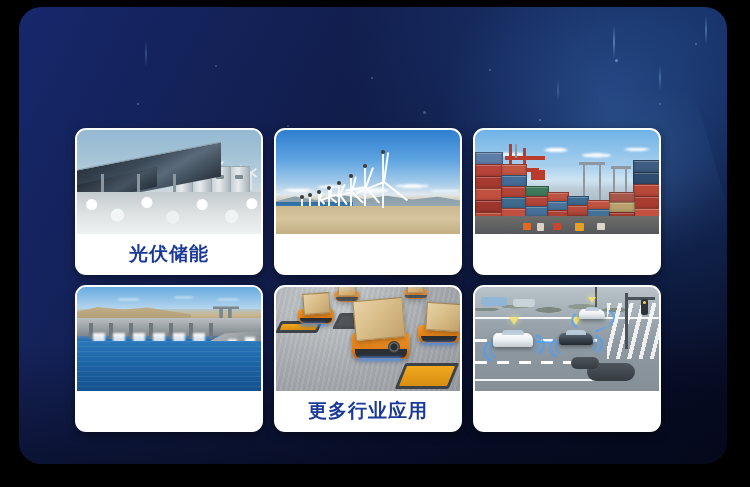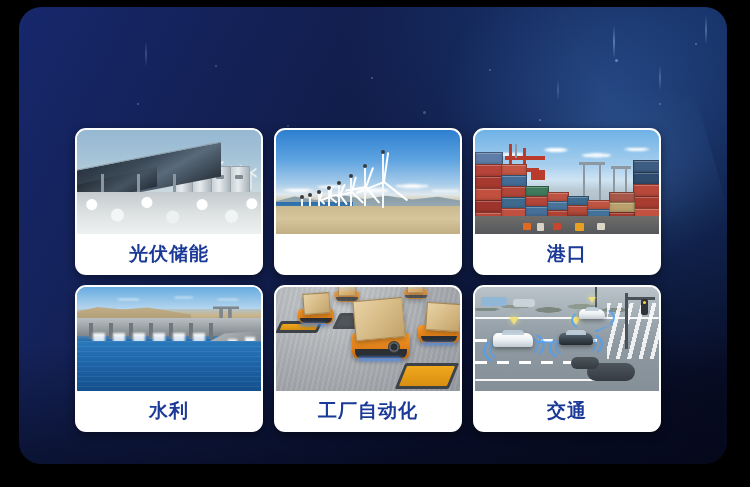--- a/index.html
+++ b/index.html
@@ -580,21 +580,20 @@
           <div class="cbox" style="left:134px;top:72px;width:24px;height:10px;background:#b9a06c;"></div>
           <div class="cbox" style="left:134px;top:82px;width:24px;height:10px;background:#a2392e;"></div>
 
           <div class="deck"></div>
           <div style="position:absolute;left:48px;bottom:4px;width:8px;height:7px;background:#e06a20;border-radius:1px;"></div>
           <div style="position:absolute;left:62px;bottom:3px;width:7px;height:8px;background:#d8d2c4;border-radius:1px;"></div>
           <div style="position:absolute;left:78px;bottom:4px;width:8px;height:7px;background:#c9452f;border-radius:1px;"></div>
           <div style="position:absolute;left:100px;bottom:3px;width:9px;height:8px;background:#e8a022;border-radius:1px;"></div>
           <div style="position:absolute;left:122px;bottom:4px;width:8px;height:7px;background:#dcd6c8;border-radius:1px;"></div>
         </div>
-        <div class="card-label">港口</div>
       </div>
 
       <div class="card">
         <div class="card-photo ph-dam">
           <div class="dsky"></div>
           <div class="dcloud"></div>
           <div class="hill"></div>
           <div class="tower"></div>
           <div class="wall"></div>
           <div class="pier" style="left:12px;"></div>
@@ -609,21 +608,20 @@
           <div class="spill" style="left:56px;"></div>
           <div class="spill" style="left:76px;"></div>
           <div class="spill" style="left:96px;"></div>
           <div class="spill" style="left:116px;"></div>
           <div style="position:absolute;right:0;top:44px;width:52px;height:26px;background:linear-gradient(150deg,#b9bec1 0%,#8d9499 60%,#757c81 100%);clip-path:polygon(0% 40%,30% 10%,100% 0%,100% 100%,0% 100%);"></div>
           <div style="position:absolute;right:6px;top:50px;width:10px;height:14px;background:rgba(255,255,255,0.9);filter:blur(1px);"></div>
           <div style="position:absolute;right:24px;top:52px;width:9px;height:12px;background:rgba(255,255,255,0.85);filter:blur(1px);"></div>
           <div class="foam"></div>
           <div class="water"></div>
         </div>
-        <div class="card-label">水利</div>
       </div>
 
       <div class="card">
         <div class="card-photo ph-agv">
           <div class="floor"></div>
 
           <div class="bot" style="left:58px;top:4px;width:26px;height:11px;opacity:.75;"></div>
           <div class="box" style="left:62px;top:-4px;width:16px;height:11px;opacity:.75;"></div>
           <div class="bot" style="left:128px;top:2px;width:24px;height:10px;opacity:.7;"></div>
           <div class="box" style="left:131px;top:-6px;width:15px;height:10px;opacity:.7;"></div>
@@ -644,21 +642,21 @@
           </div>
           <div class="bot" style="left:76px;top:46px;width:58px;height:26px;"></div>
           <div class="glowblue" style="left:82px;top:70px;width:44px;height:4px;"></div>
           <div style="position:absolute;left:112px;top:54px;width:12px;height:12px;border-radius:50%;background:radial-gradient(circle,#2a2f34 0 3px,#6a6f74 4px,#2a2f34 6px);"></div>
           <div class="box" style="left:78px;top:12px;width:48px;height:38px;transform:rotate(-5deg);"></div>
 
           <div class="pad" style="left:124px;top:76px;width:54px;height:26px;transform:skewX(-22deg);">
             <div class="pad-in"></div>
           </div>
         </div>
-        <div class="card-label">工厂自动化</div>
+        <div class="card-label">更多行业应用</div>
       </div>
 
       <div class="card">
         <div class="card-photo ph-road">
           <div class="bg-trees"></div>
 
           <div style="position:absolute;left:6px;top:10px;width:26px;height:9px;background:#8fb6d8;border-radius:3px;opacity:.95;"></div>
           <div style="position:absolute;left:38px;top:12px;width:22px;height:8px;background:#cdd6dc;border-radius:3px;opacity:.9;"></div>
 
           <div class="lane" style="left:0;top:30px;width:100%;"></div>
@@ -686,18 +684,17 @@
           <div class="car dark" style="left:84px;top:46px;width:34px;height:12px;"></div>
           <div class="beacon" style="left:96px;top:30px;"></div>
 
           <div class="ring" style="left:96px;top:20px;width:40px;height:20px;transform:rotate(-5deg);"></div>
           <div class="car" style="left:104px;top:22px;width:26px;height:10px;"></div>
           <div class="beacon" style="left:113px;top:10px;border-left-width:4px;border-right-width:4px;border-top-width:6px;"></div>
 
           <div style="position:absolute;left:63px;top:54px;width:22px;height:2px;background:linear-gradient(to right,rgba(70,160,255,0.9),rgba(70,160,255,0.1));"></div>
           <div style="position:absolute;left:120px;top:40px;width:18px;height:2px;background:linear-gradient(to right,rgba(70,160,255,0.8),rgba(70,160,255,0.1));transform:rotate(-22deg);"></div>
         </div>
-        <div class="card-label">交通</div>
       </div>
 
     </div>
   </div>
 </div>
 
 </body></html>

